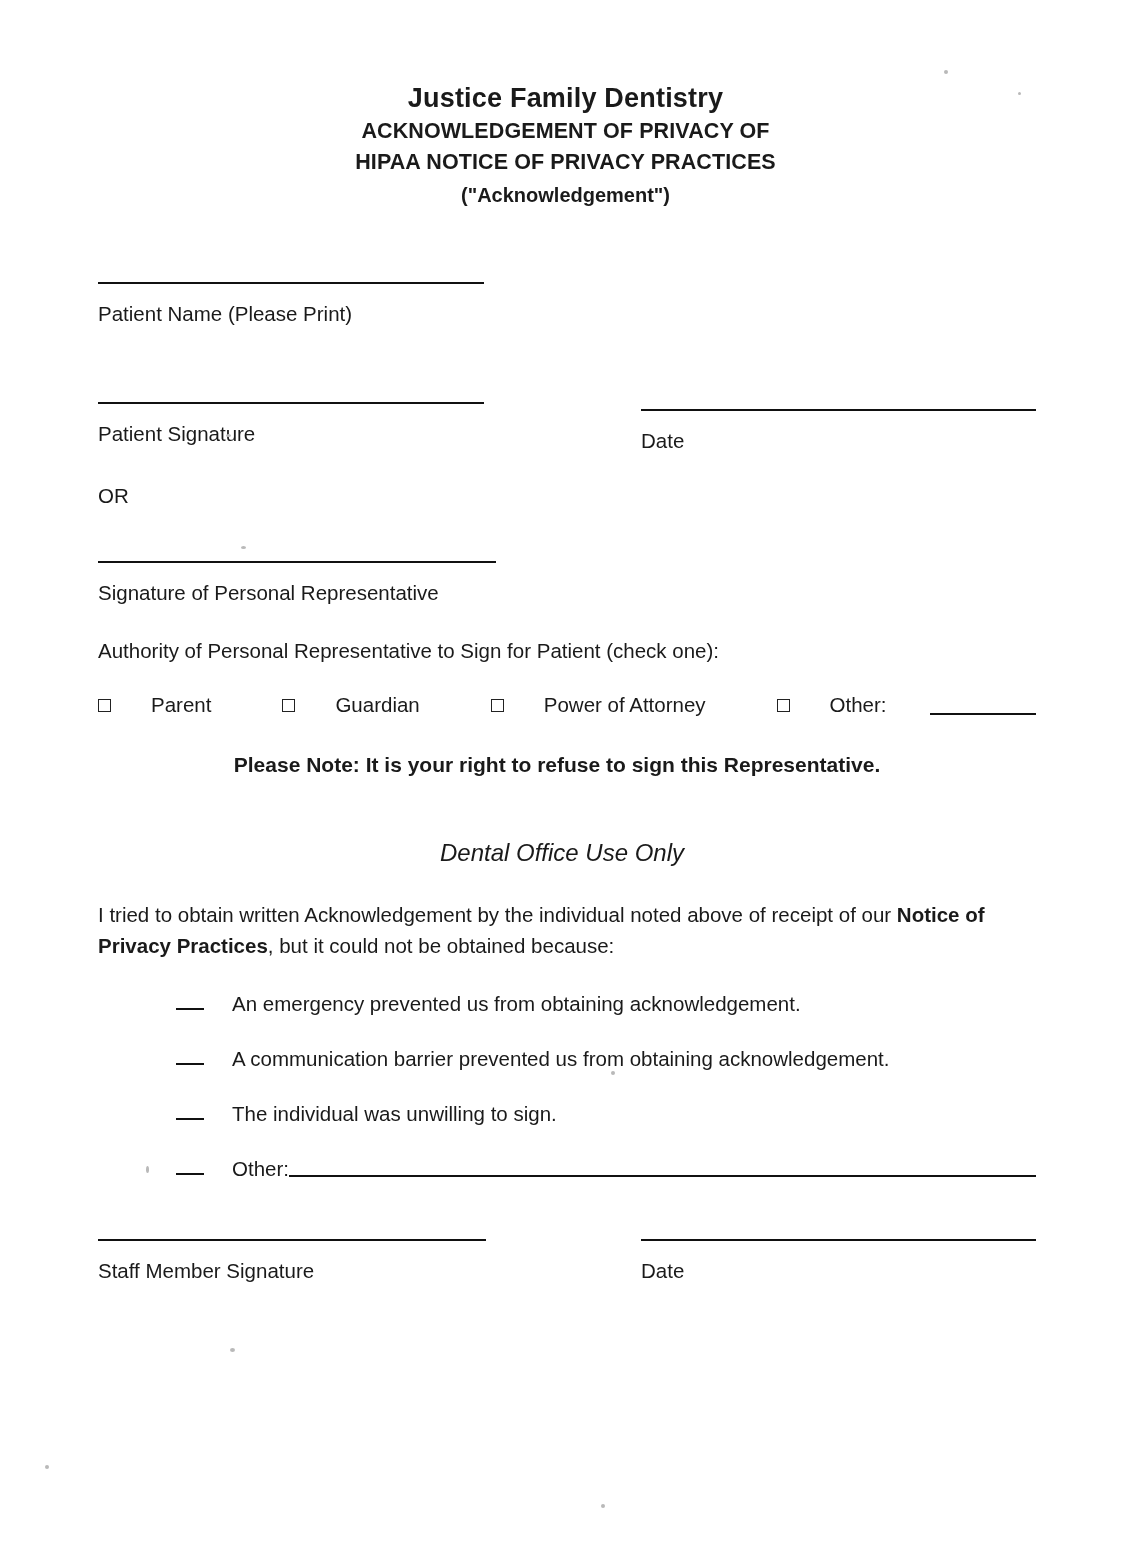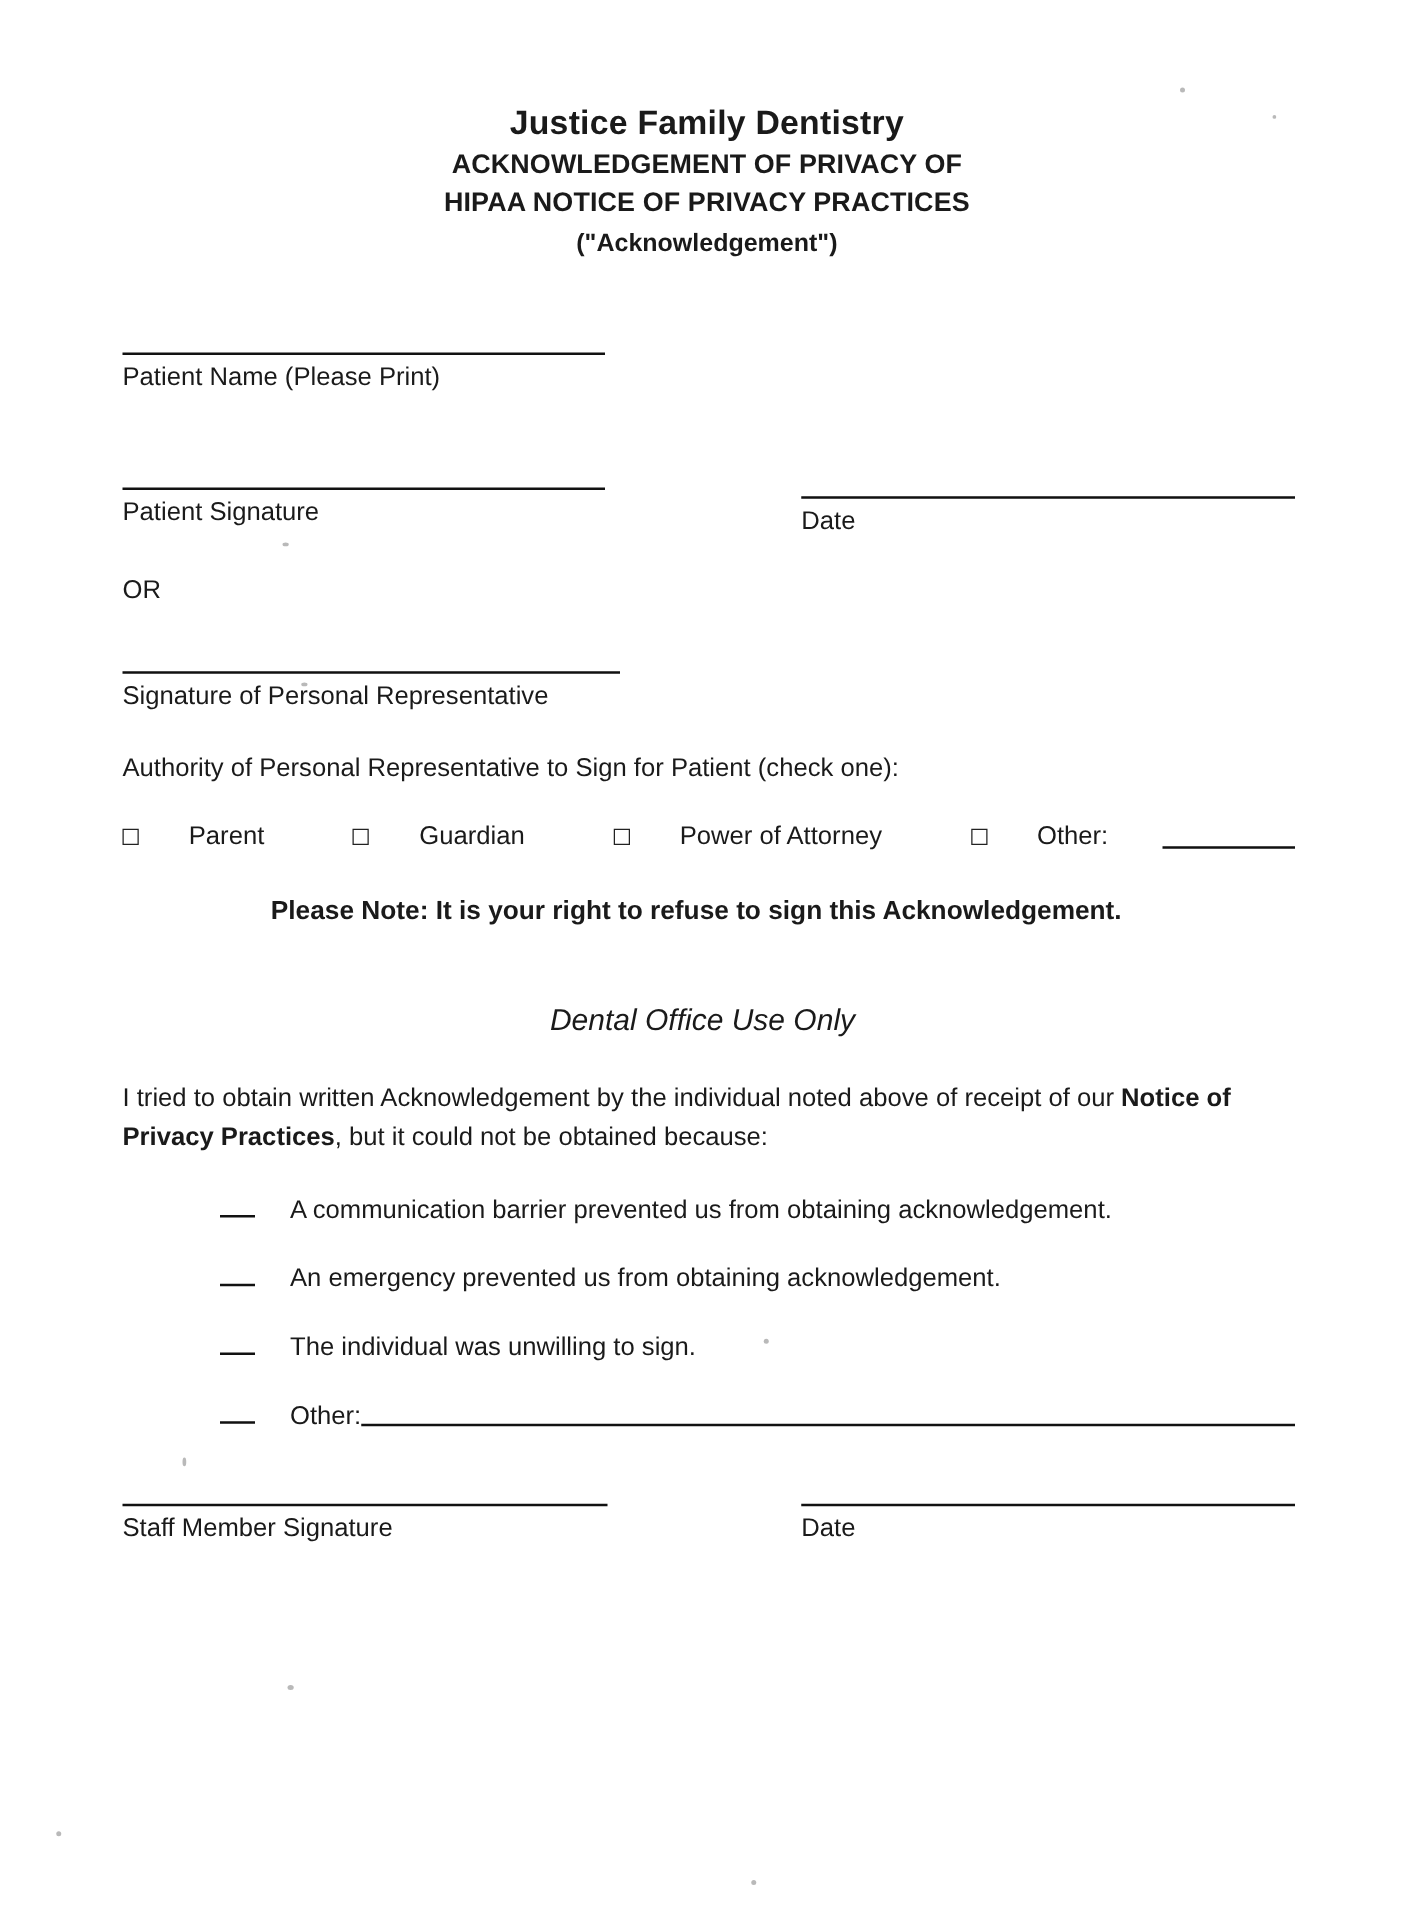--- a/index.html
+++ b/index.html
@@ -59,21 +59,21 @@
 
   .rule {
     border-bottom: 2.2px solid #111;
   }
   .rule-thin {
     border-bottom: 2px solid #111;
   }
   .field-label {
     font-size: 20.5px;
     line-height: 1.35;
-    margin-top: 4px;
+    margin-top: 16px;
   }
 
   .row {
     display: flex;
   }
   .col-left {
     width: 386px;
   }
   .col-gap {
     width: 157px;
@@ -231,34 +231,34 @@
       <span class="opt">Parent</span>
       <span class="cbox"></span>
       <span class="opt">Guardian</span>
       <span class="cbox"></span>
       <span class="opt">Power of Attorney</span>
       <span class="cbox"></span>
       <span class="opt last">Other:</span>
       <span class="other-rule"></span>
     </div>
 
-    <div class="note">Please Note: It is your right to refuse to sign this Acknowledgement.</div>
+    <div class="note">Please Note: It is your right to refuse to sign this Representative.</div>
 
     <div class="office-only">Dental Office Use Only</div>
 
     <p class="obtain"><span>I tried to obtain written Acknowledgement by the individual noted above of receipt of our </span><b>Notice of Privacy Practices</b><span>, but it could not be obtained because:</span></p>
 
     <div class="reasons">
       <div class="reason">
         <span class="dash"></span>
+        <span>An emergency prevented us from obtaining acknowledgement.</span>
+      </div>
+      <div class="reason">
+        <span class="dash"></span>
         <span>A communication barrier prevented us from obtaining acknowledgement.</span>
-      </div>
-      <div class="reason">
-        <span class="dash"></span>
-        <span>An emergency prevented us from obtaining acknowledgement.</span>
       </div>
       <div class="reason">
         <span class="dash"></span>
         <span>The individual was unwilling to sign.</span>
       </div>
       <div class="reason">
         <span class="dash"></span>
         <span>Other:</span>
         <span class="reason-other-fill"></span>
       </div>

